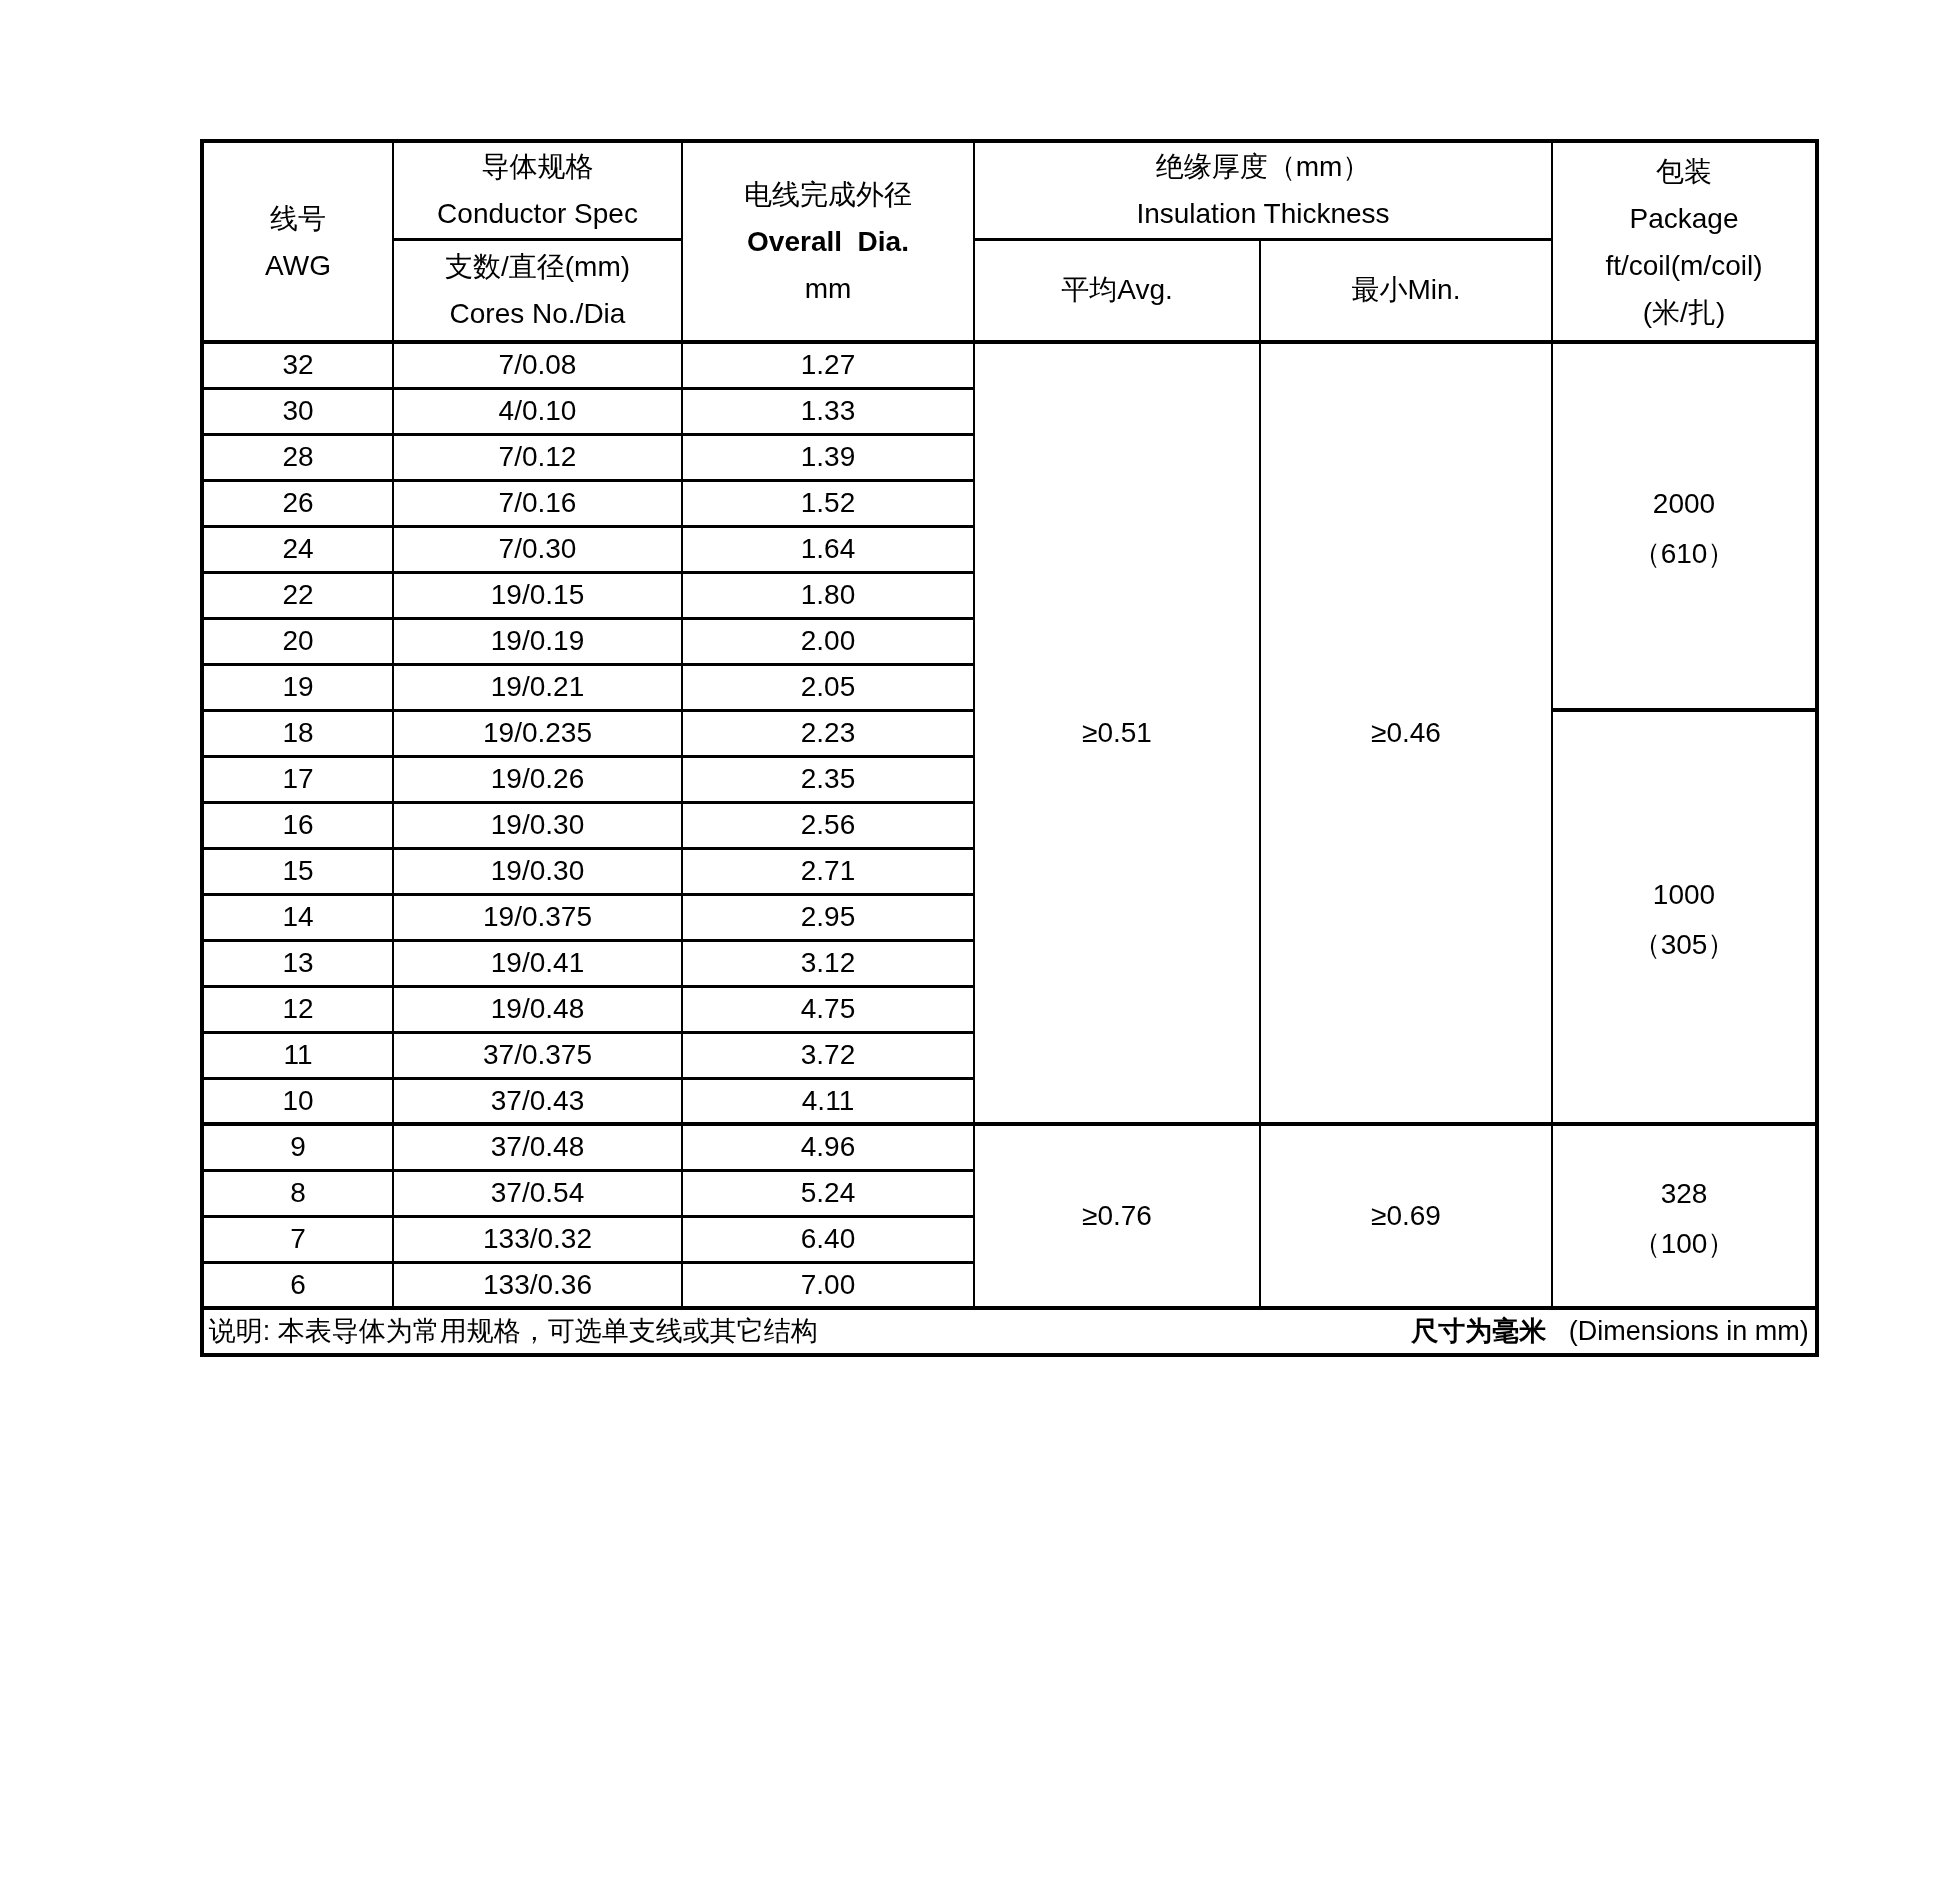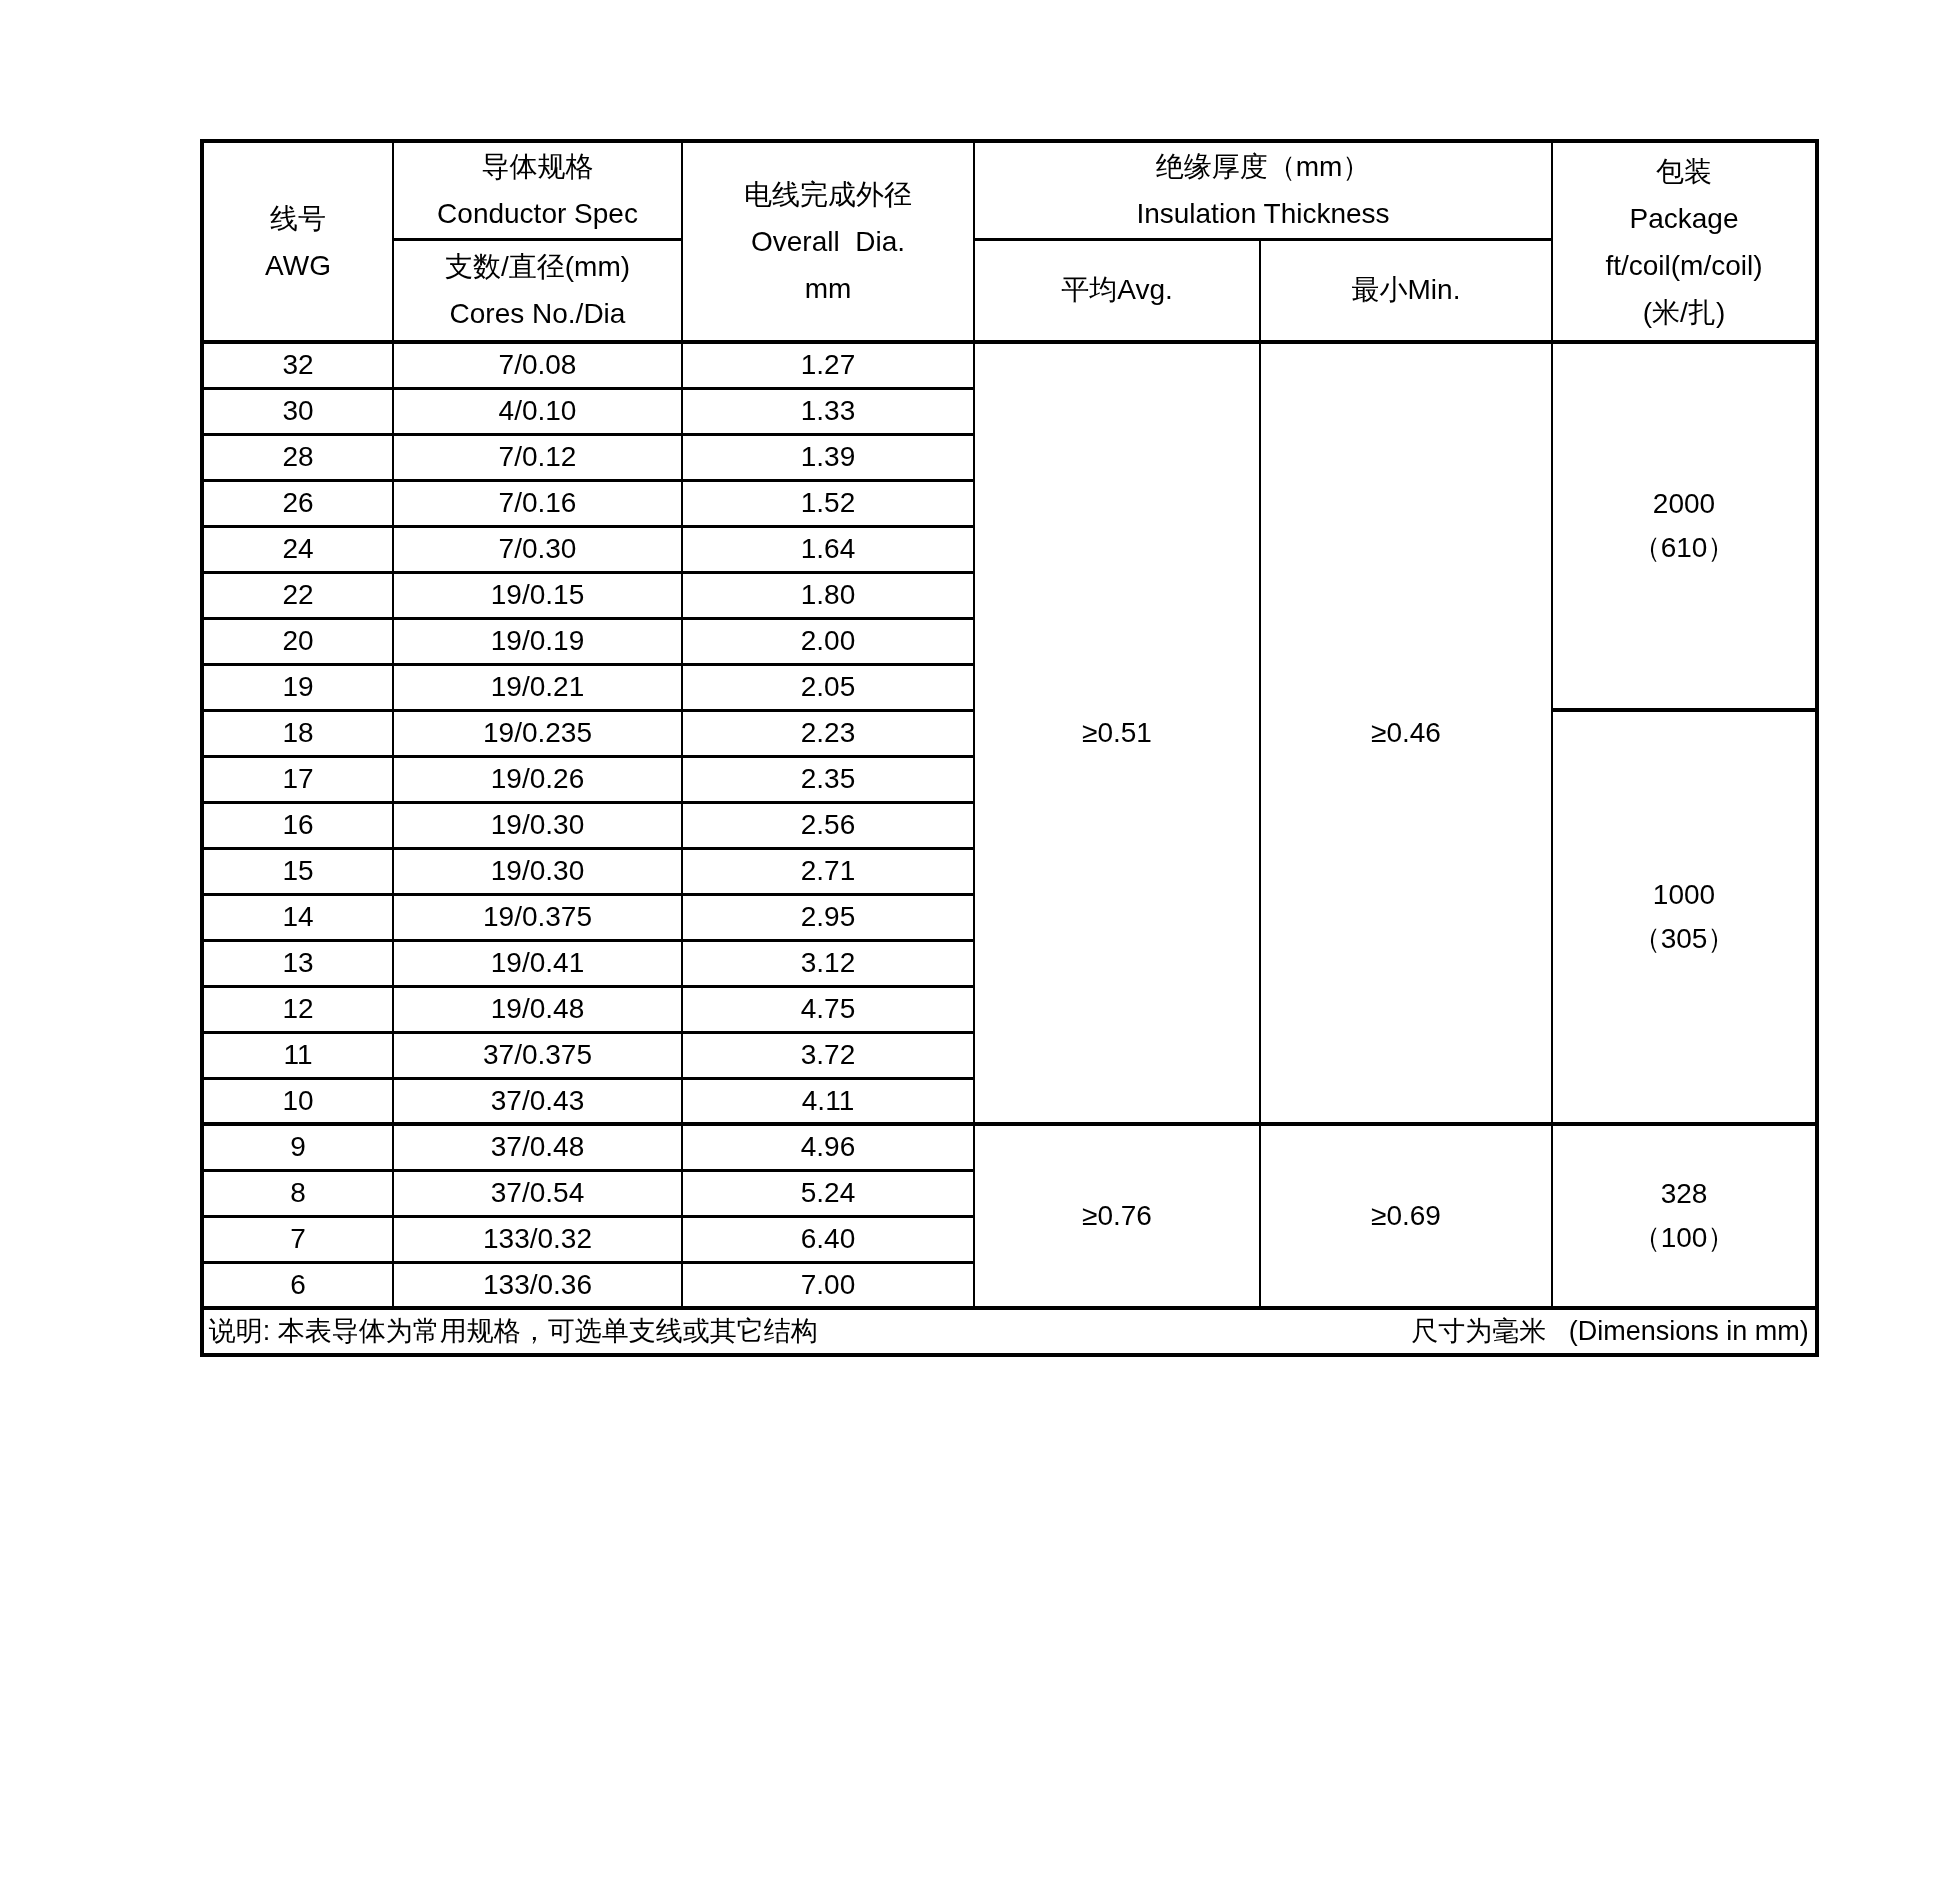--- a/index.html
+++ b/index.html
@@ -33,25 +33,25 @@
     font-size: 28px;
     font-weight: 400;
     line-height: 1.3;
     overflow: hidden;
   }
   thead tr.hrow1 { height: 98px; }
   thead tr.hrow2 { height: 103px; }
   thead th { font-weight: 400; }
   thead tr.hrow2 th, thead th.span-full { border-bottom-width: 4.7px; }
   .hdr-lines div { line-height: 47px; }
-  .prewrap { white-space: pre-wrap; }
+  .prewrap { white-space: pre-wrap; font-weight: bold; }
   tbody tr.data-row { height: 46px; }
   tbody td { font-size: 28px; }
   .thick-bottom { border-bottom-width: 4.7px !important; }
-  td.pkg-cell div { line-height: 44px; }
+  td.pkg-cell div { line-height: 44px; margin-top: 6px; }
   tr.note-row { height: 47px; }
   tr.note-row td { border-bottom-width: 4.7px; }
   .note-wrap {
     display: flex;
     justify-content: space-between;
     align-items: center;
     padding: 0 6.3px 0 4.7px;
     font-size: 27px;
     white-space: nowrap;
   }

